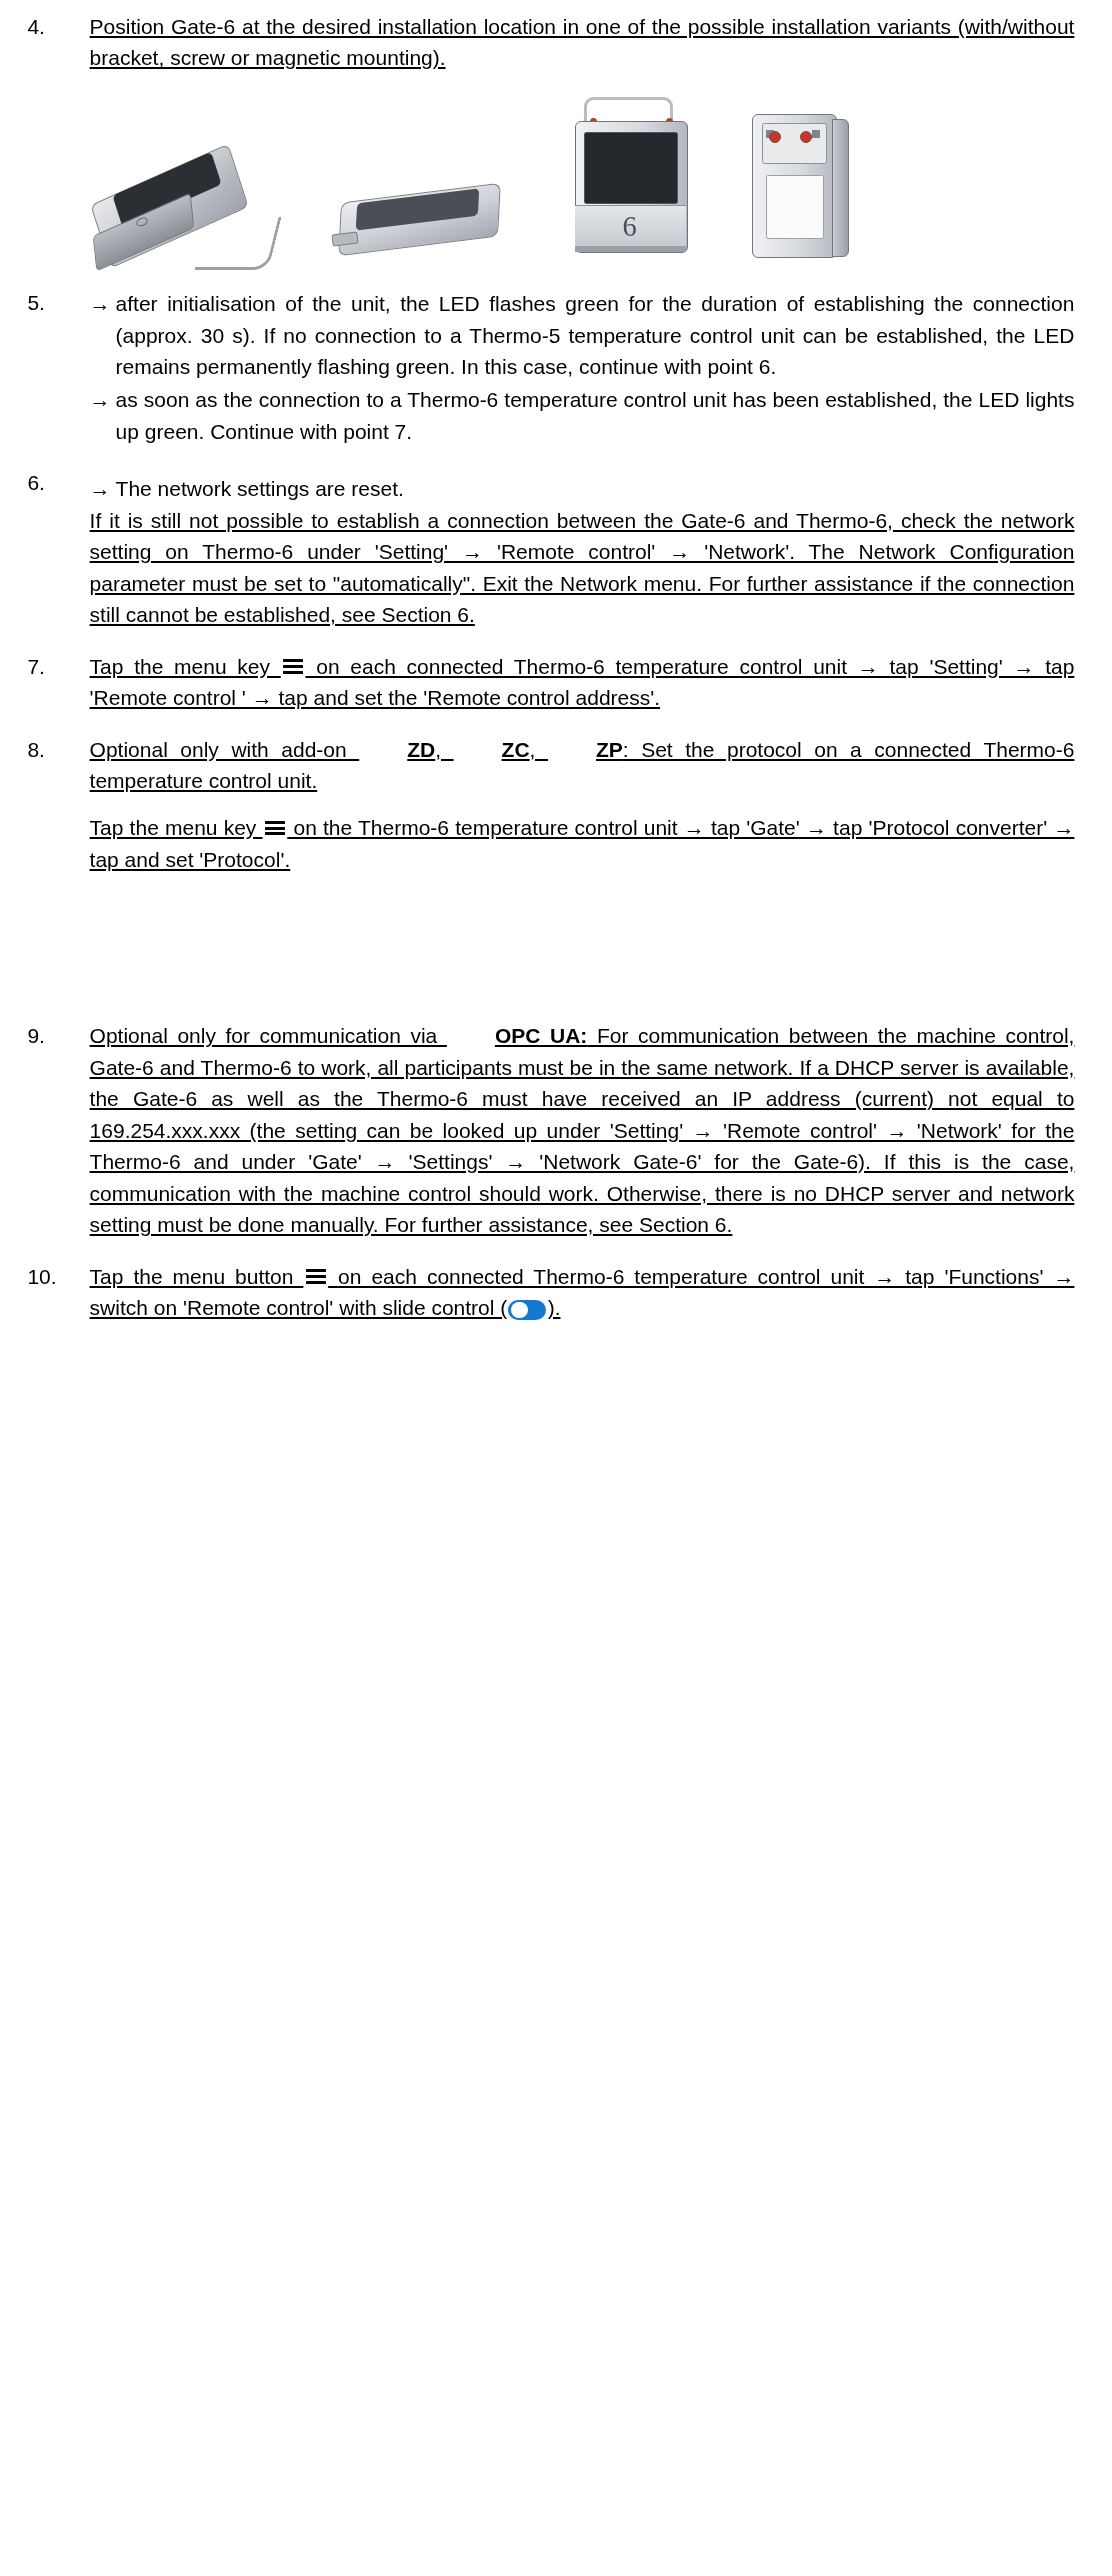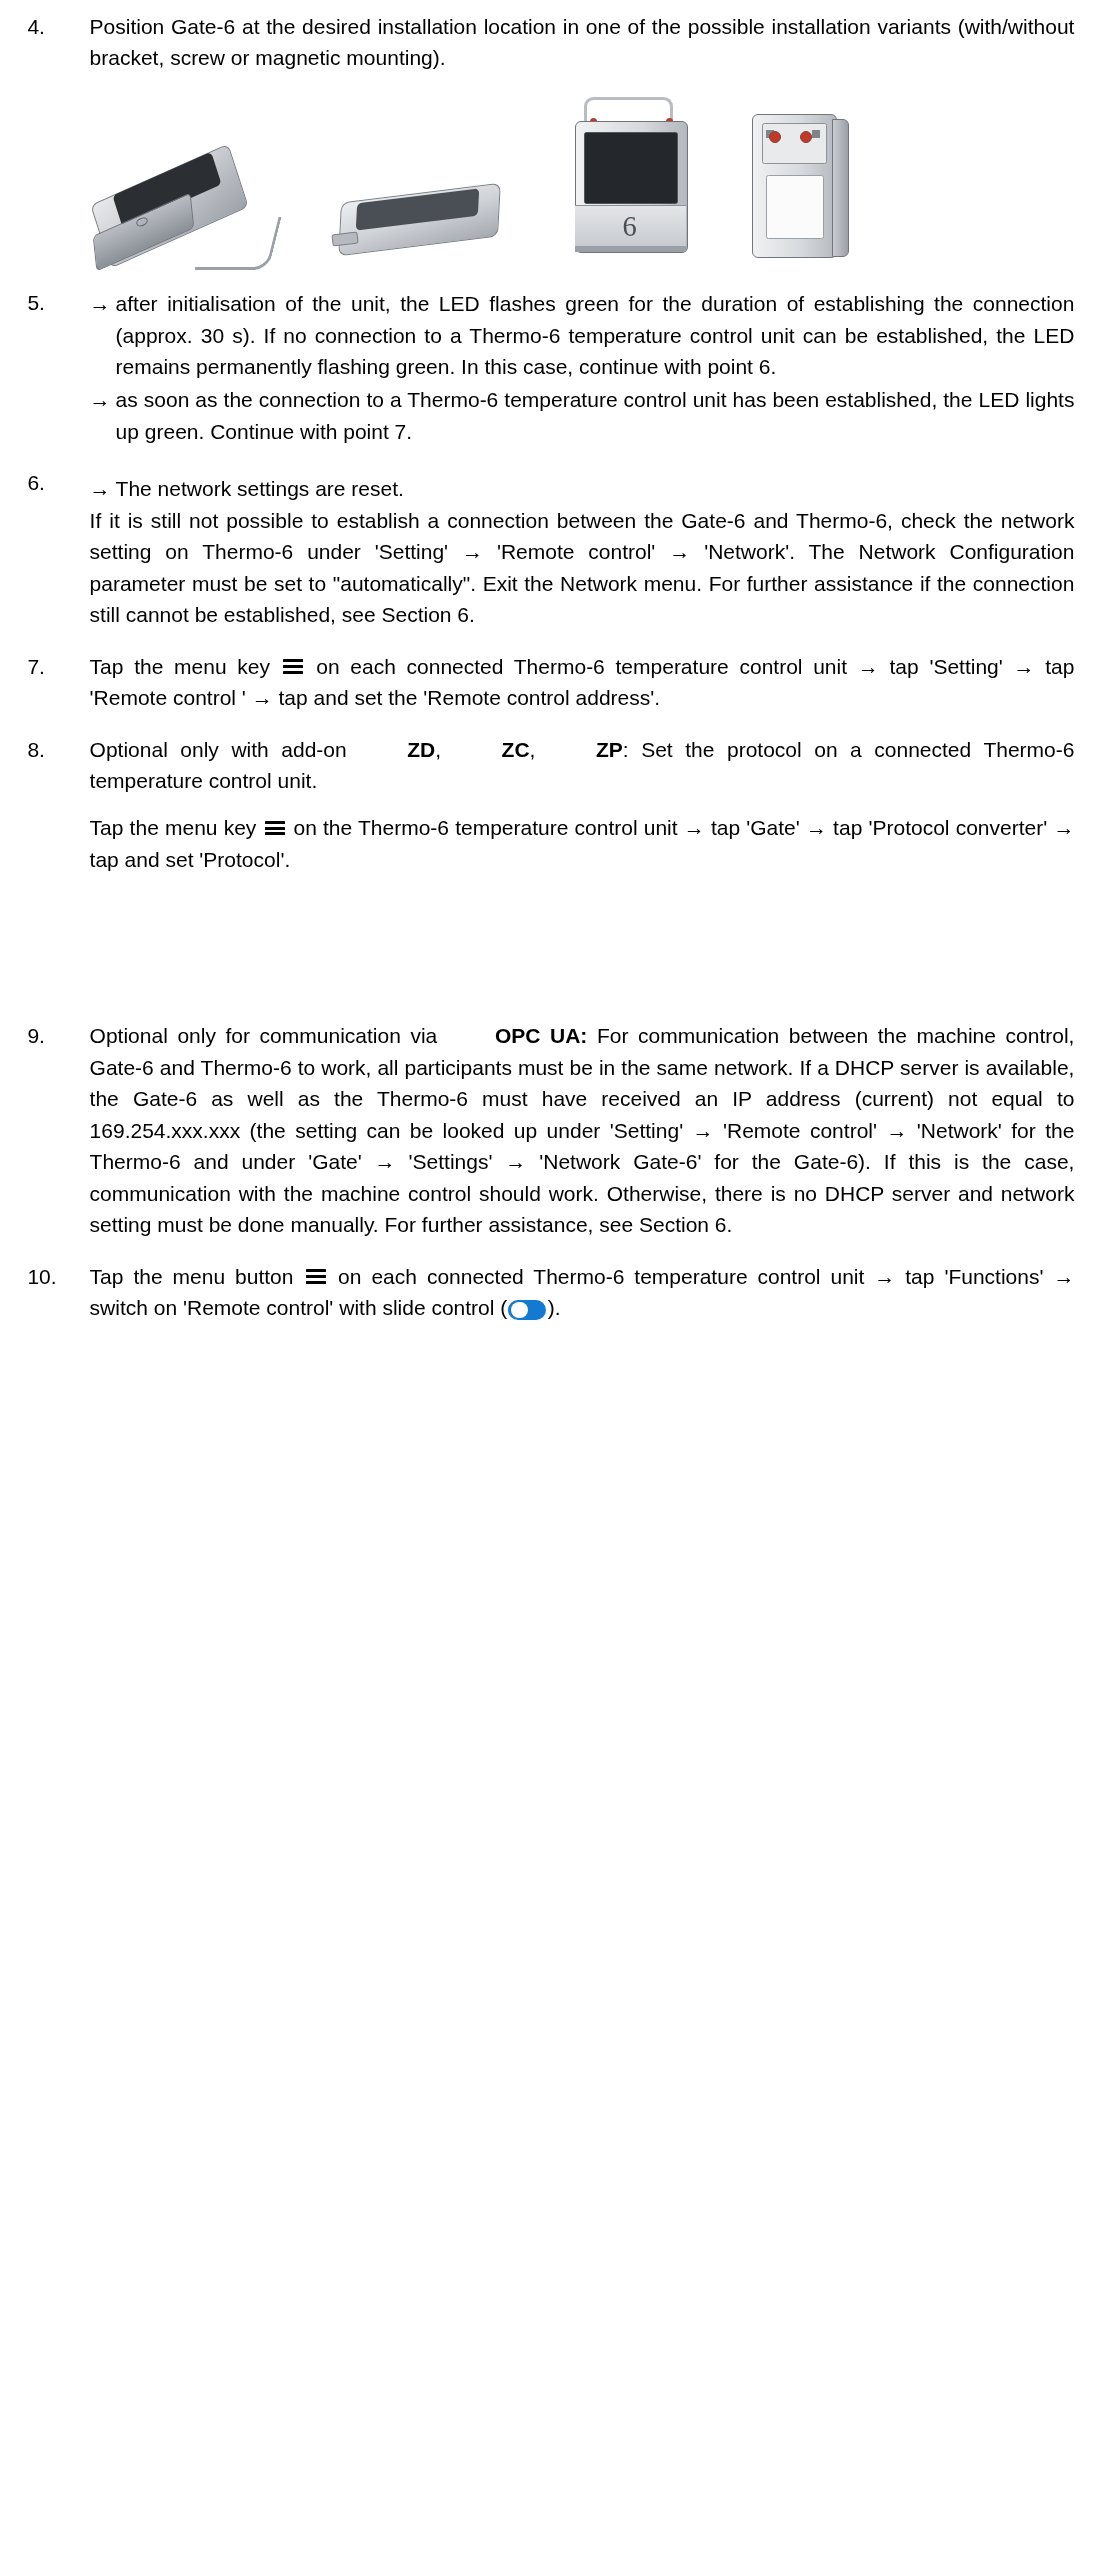--- a/index.html
+++ b/index.html
@@ -34,20 +34,21 @@
   .step-body {
     flex: 1 1 auto;
     font-size: 21px;
     line-height: 31.5px;
     text-align: justify;
     text-justify: inter-word;
     padding-right: 3.6px;
   }
   .step-body p {
     margin: 0;
+    text-decoration: underline;
   }
   .step-body p + p {
     margin-top: 15.5px;
   }
   .sub-list {
     margin: 0;
     padding: 0;
     list-style: none;
   }
   .sub-item {
@@ -367,21 +368,21 @@
     </div>
 
   </div>
 
   <div class="step">
     <div class="step-num">5.</div>
     <div class="step-body">
       <ul class="sub-list">
         <li class="sub-item">
           <span class="sub-arrow">→</span>
-          <span class="sub-text">after initialisation of the unit, the LED flashes green for the duration of establishing the connection (approx. 30 s). If no connection to a Thermo-6 temperature control unit can be established, the LED remains permanently flashing green. In this case, continue with point 6.</span>
+          <span class="sub-text">after initialisation of the unit, the LED flashes green for the duration of establishing the connection (approx. 30 s). If no connection to a Thermo-5 temperature control unit can be established, the LED remains permanently flashing green. In this case, continue with point 6.</span>
         </li>
         <li class="sub-item">
           <span class="sub-arrow">→</span>
           <span class="sub-text">as soon as the connection to a Thermo-6 temperature control unit has been established, the LED lights up green. Continue with point 7.</span>
         </li>
       </ul>
     </div>
   </div>
 
   <div class="step">

